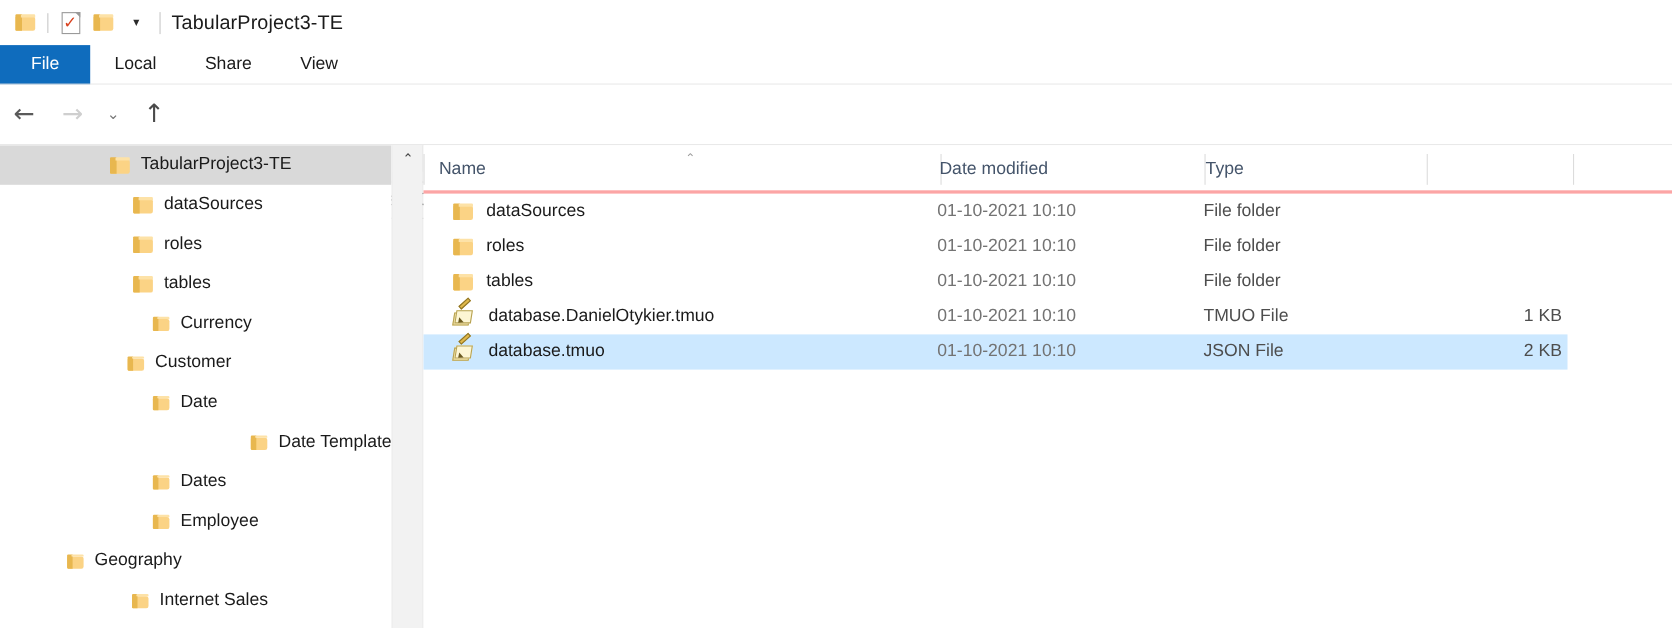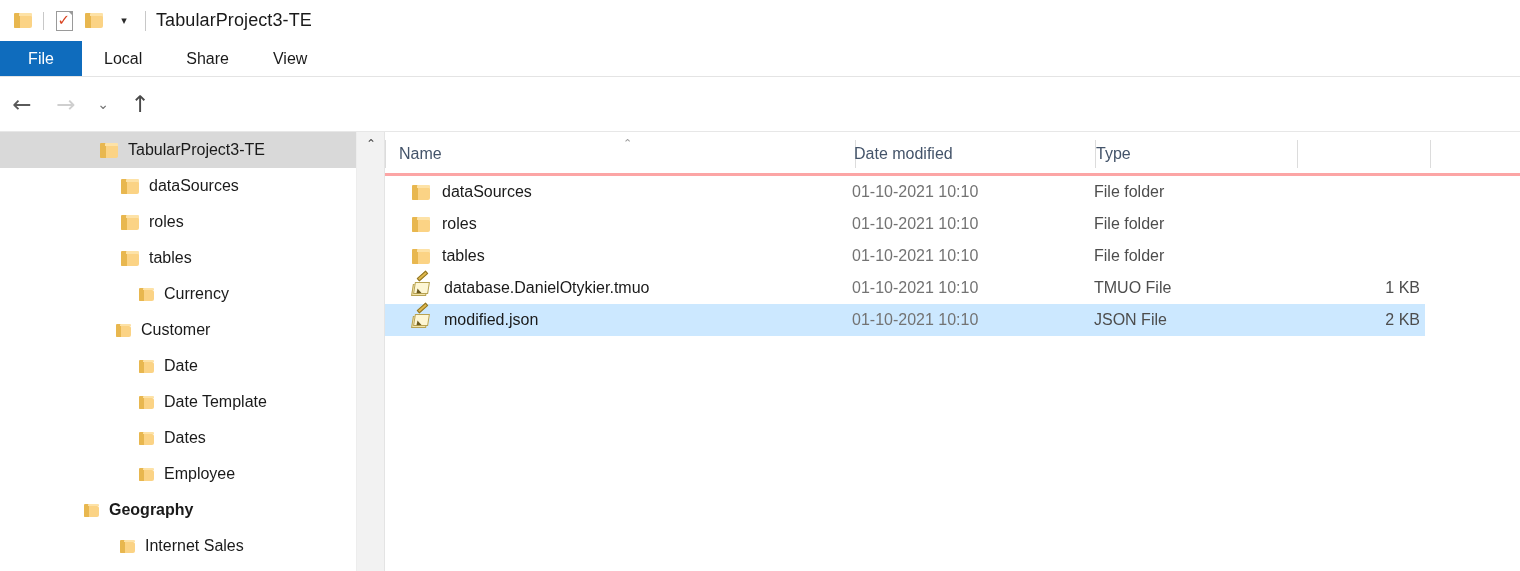--- a/index.html
+++ b/index.html
@@ -470,51 +470,51 @@
       <div class="tree-item" style="padding-left: 139px;">
         <span class="ti-icon">
           <span class="folder sm">
             <span class="fb"></span>
             <span class="fl"></span>
             <span class="fh"></span>
           </span>
         </span>
         <span class="ti-label">Date</span>
       </div>
+      <div class="tree-item" style="padding-left: 139px; justify-content: flex-end;">
+        <span class="ti-icon">
+          <span class="folder sm">
+            <span class="fb"></span>
+            <span class="fl"></span>
+            <span class="fh"></span>
+          </span>
+        </span>
+        <span class="ti-label">Date Template</span>
+      </div>
       <div class="tree-item" style="padding-left: 139px;">
         <span class="ti-icon">
           <span class="folder sm">
             <span class="fb"></span>
             <span class="fl"></span>
             <span class="fh"></span>
           </span>
         </span>
-        <span class="ti-label">Date Template</span>
+        <span class="ti-label">Dates</span>
       </div>
       <div class="tree-item" style="padding-left: 139px;">
         <span class="ti-icon">
           <span class="folder sm">
             <span class="fb"></span>
             <span class="fl"></span>
             <span class="fh"></span>
           </span>
         </span>
-        <span class="ti-label">Dates</span>
-      </div>
-      <div class="tree-item" style="padding-left: 139px;">
-        <span class="ti-icon">
-          <span class="folder sm">
-            <span class="fb"></span>
-            <span class="fl"></span>
-            <span class="fh"></span>
-          </span>
-        </span>
         <span class="ti-label">Employee</span>
       </div>
-      <div class="tree-item" style="padding-left: 84px; font-weight: bold;">
+      <div class="tree-item" style="padding-left: 61px;">
         <span class="ti-icon">
           <span class="folder sm">
             <span class="fb"></span>
             <span class="fl"></span>
             <span class="fh"></span>
           </span>
         </span>
         <span class="ti-label">Geography</span>
       </div>
       <div class="tree-item" style="padding-left: 120px;">
@@ -611,21 +611,21 @@
         <div class="row selected" style="width: 1040px;">
           <div class="cell cell-name">
             <span class="ic">
               <span class="fileicon">
                 <span class="pg2"></span>
                 <span class="pg1"></span>
                 <span class="tip"></span>
                 <span class="pencil"></span>
               </span>
             </span>
-            <span>modified.json</span>
+            <span>database.tmuo</span>
           </div>
           <div class="cell cell-date">01-10-2021 10:10</div>
           <div class="cell cell-type">JSON File</div>
           <div class="cell cell-size">2 KB</div>
         </div>
       </div>
   </div>
 
 </div>
 

